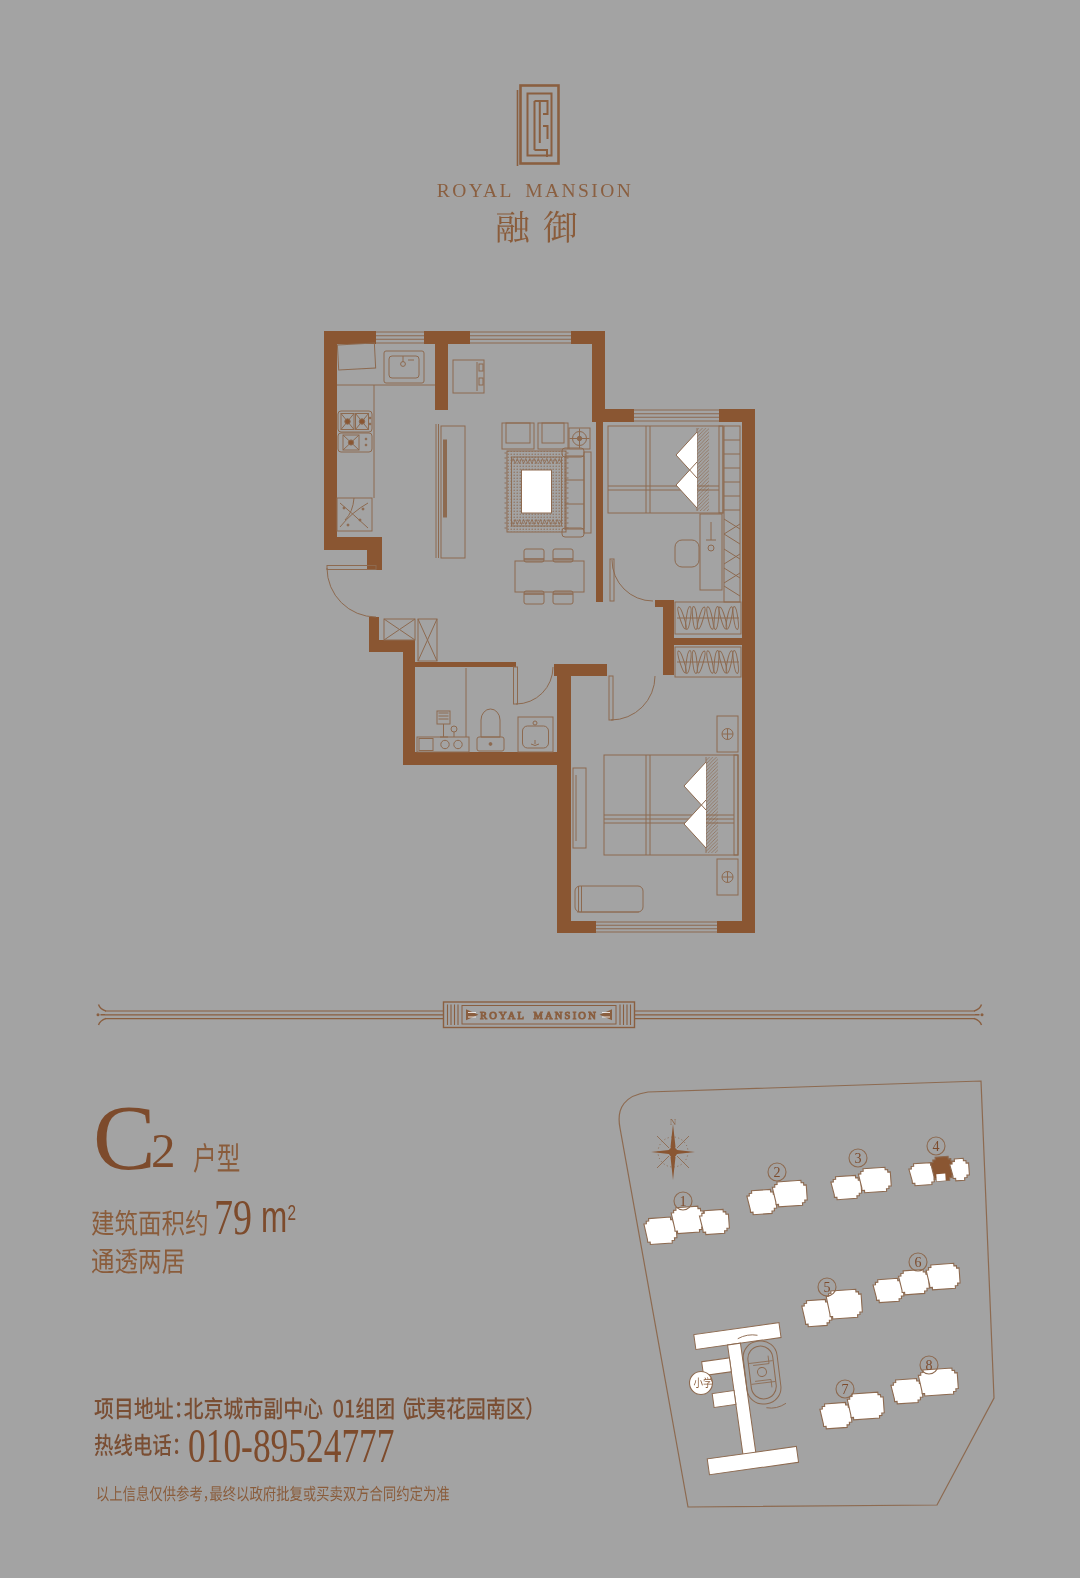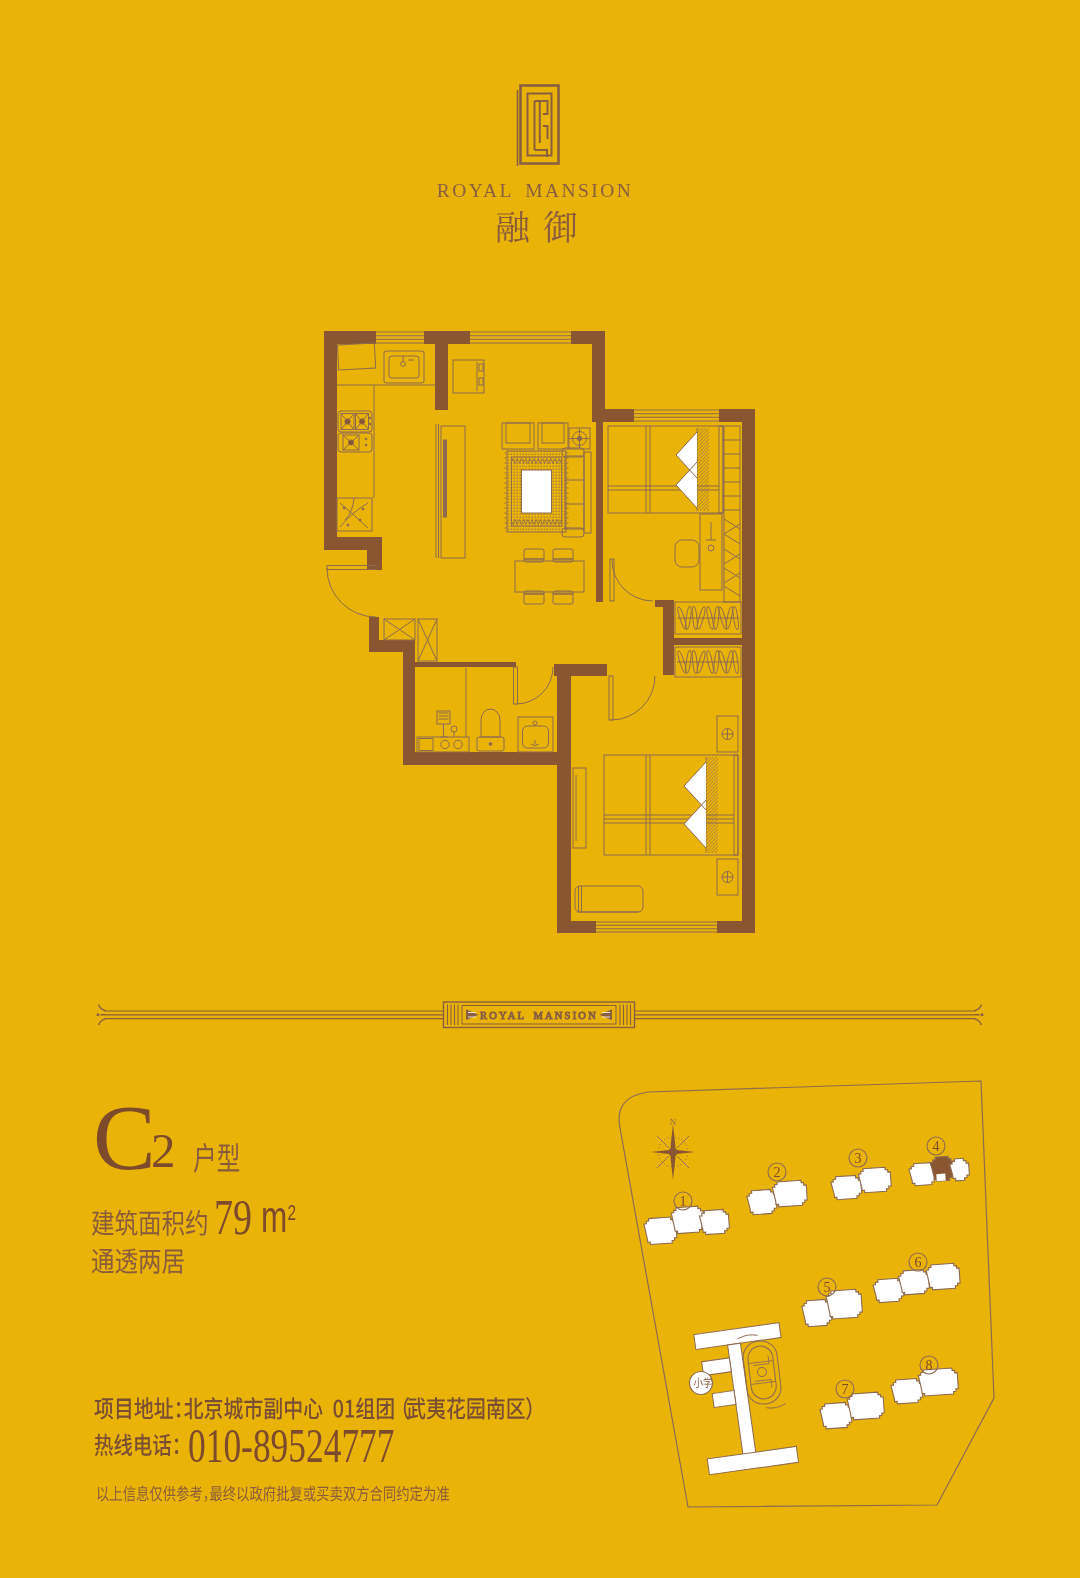--- a/index.html
+++ b/index.html
@@ -1,15 +1,15 @@
 <!DOCTYPE html>
 <html><head><meta charset="utf-8">
 <style>
 html,body{margin:0;padding:0;background:#fff}
-#page{position:relative;width:1080px;height:1578px;background:#eab308;overflow:hidden;font-family:"Liberation Sans",sans-serif}
+#page{position:relative;width:1080px;height:1578px;background:#a3a3a3;overflow:hidden;font-family:"Liberation Sans",sans-serif}
 svg{position:absolute;left:0;top:0}
 </style></head>
 <body>
 <div id="page">
 <svg width="1080" height="1578" viewBox="0 0 1080 1578">
 <defs>
 <pattern id="rugpat" width="3" height="3" patternUnits="userSpaceOnUse">
           <rect width="3" height="3" fill="none"></rect>
           <circle cx="1.2" cy="1.2" r="0.75" fill="#8d6a50" opacity="0.85"></circle>
         </pattern>

